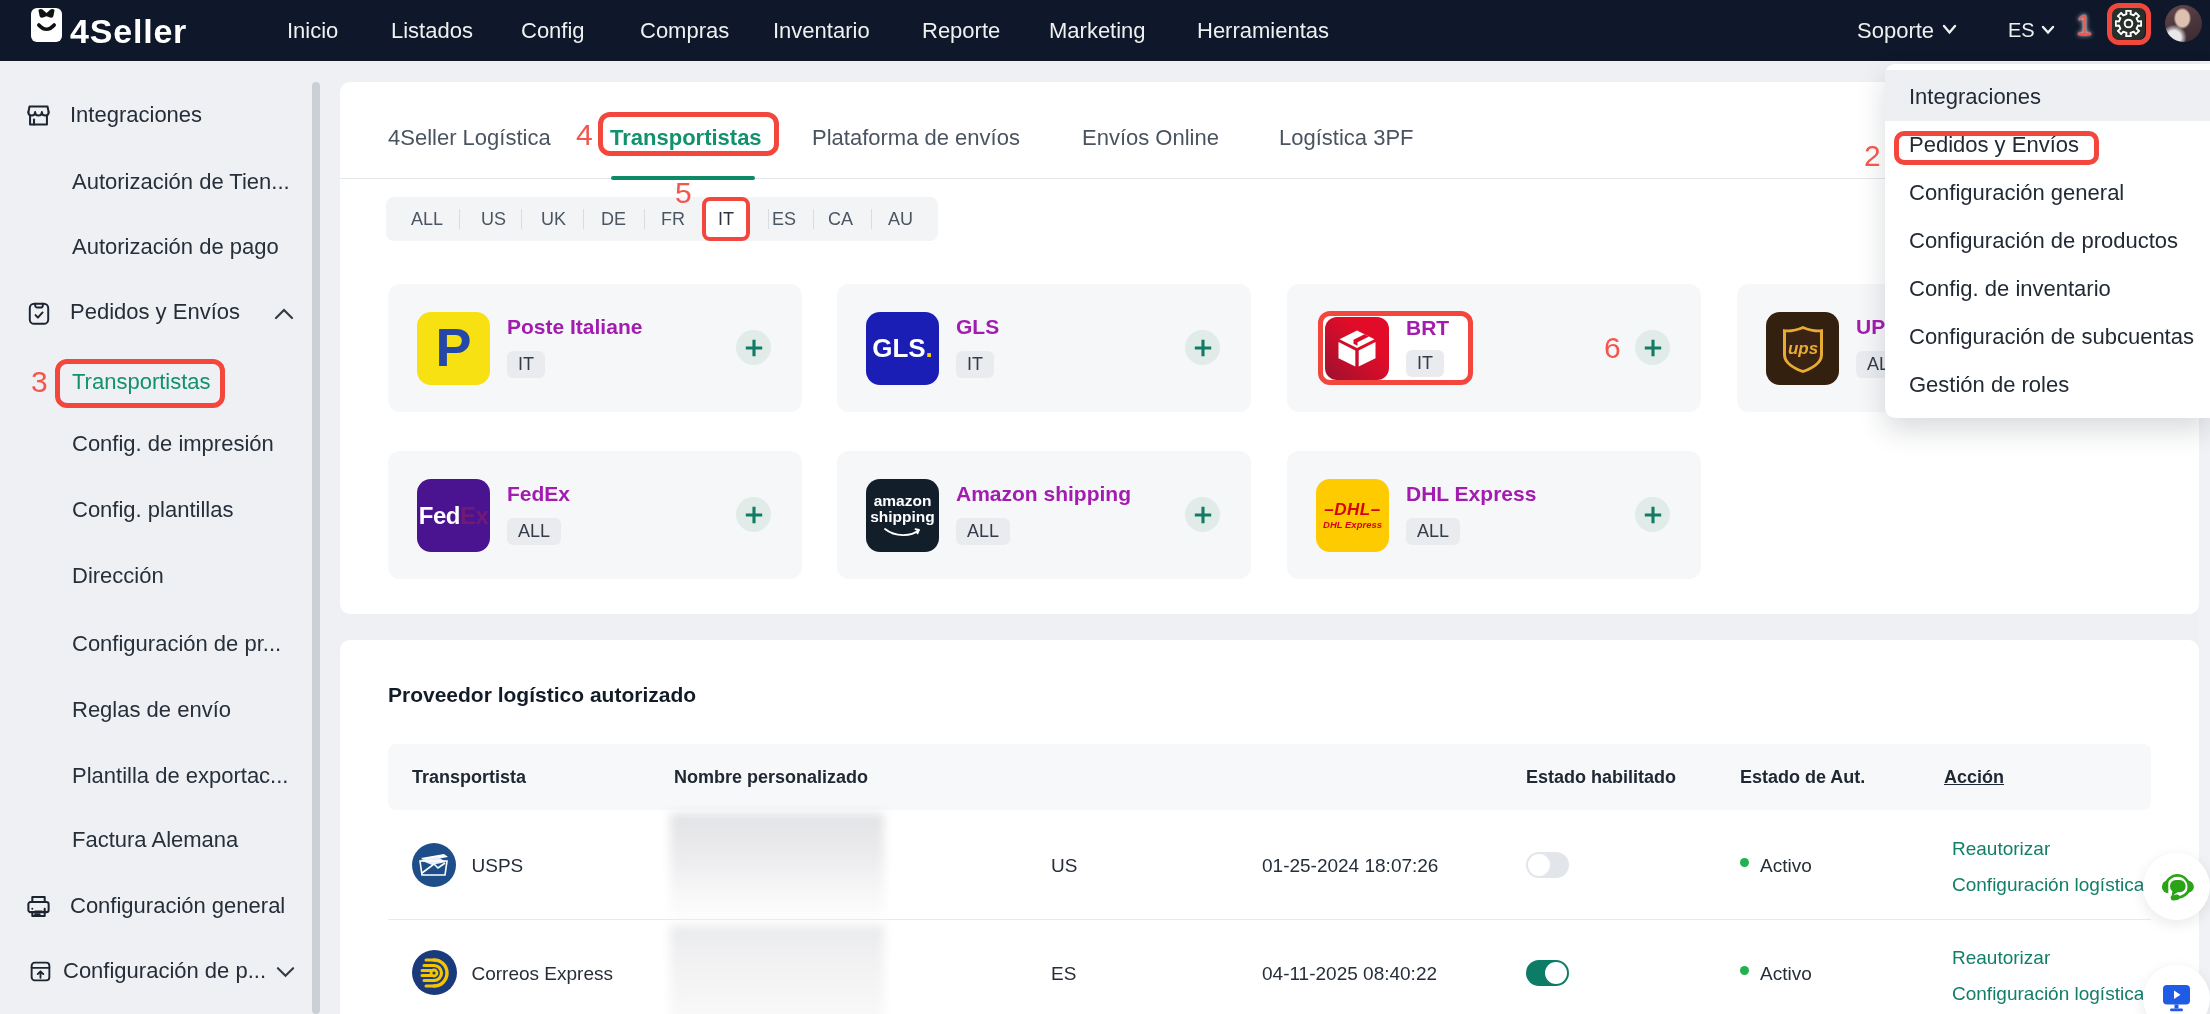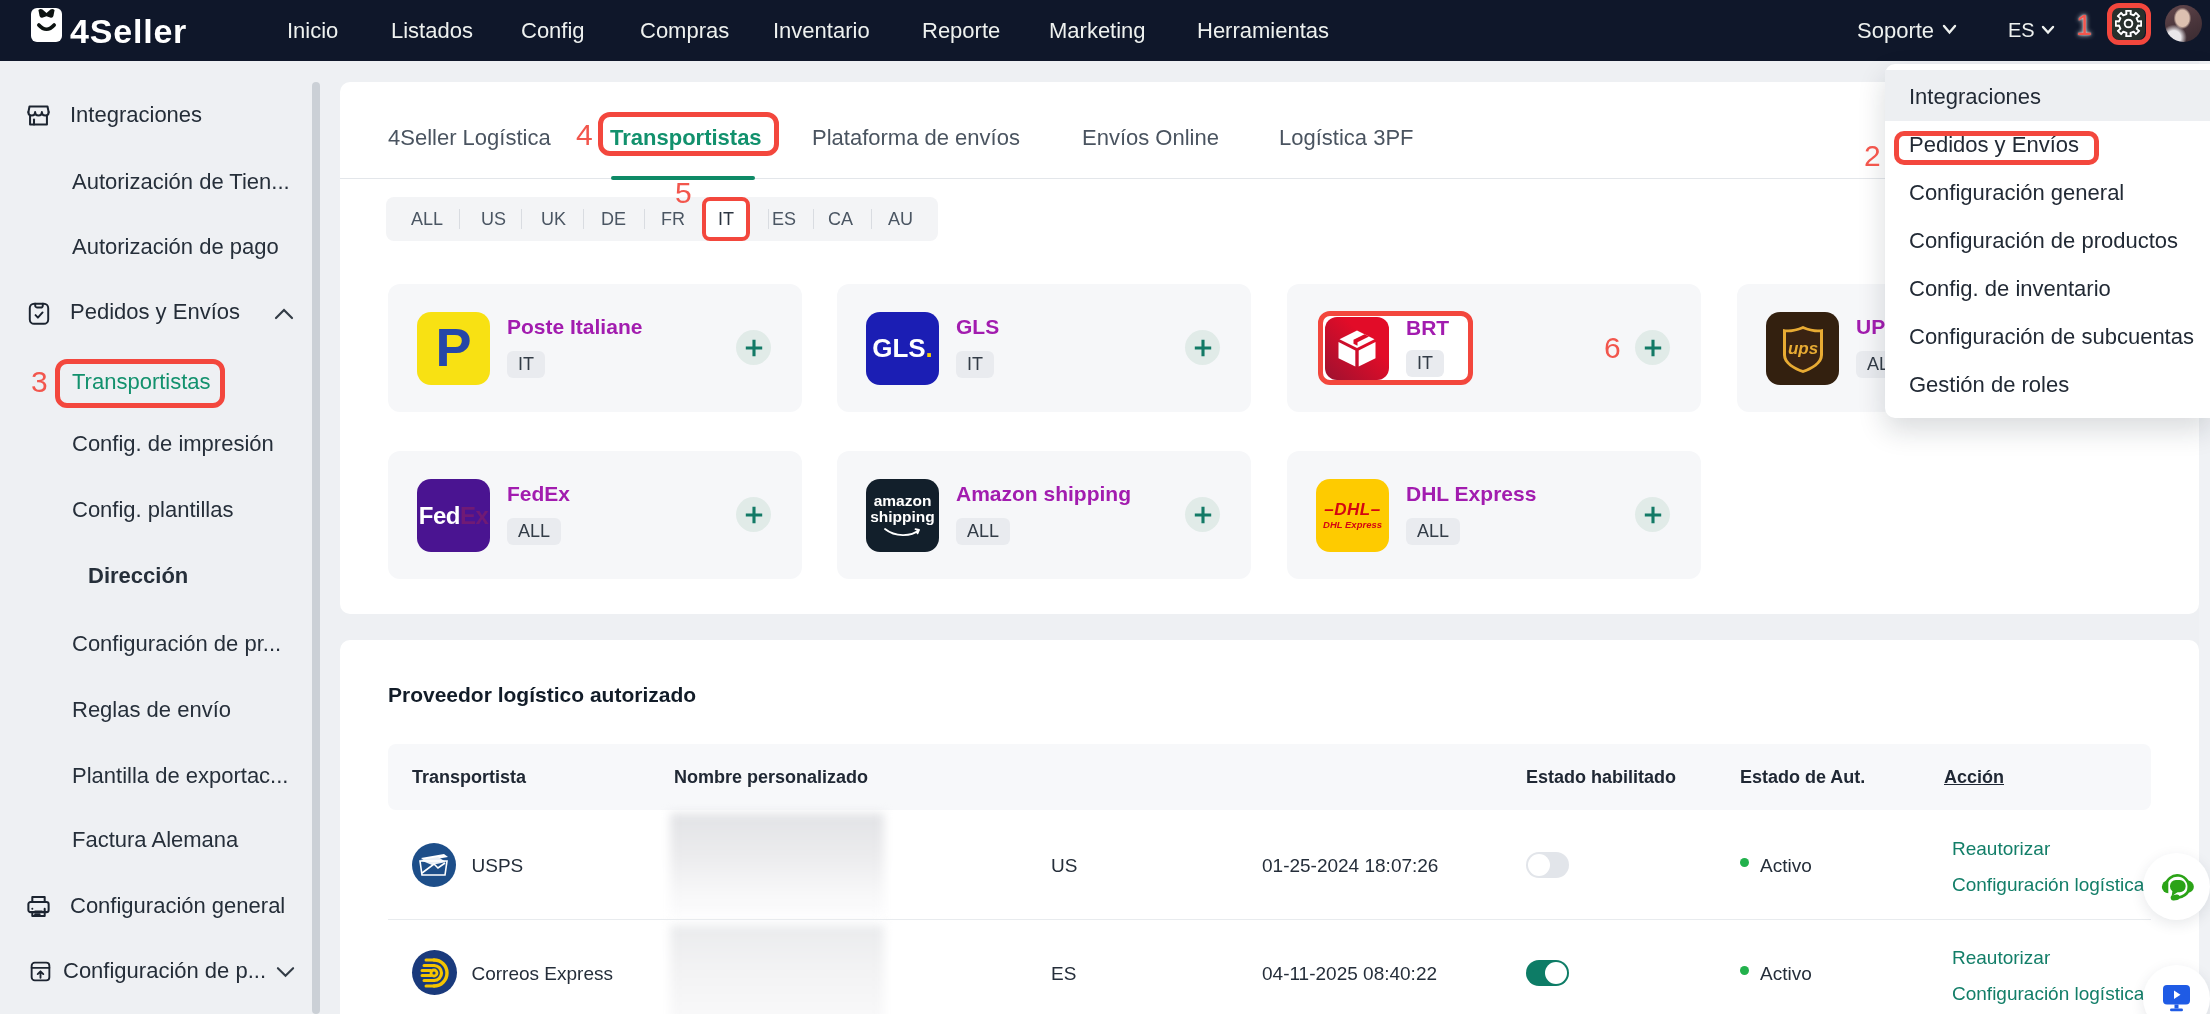--- a/index.html
+++ b/index.html
@@ -95,21 +95,21 @@
   </svg>
   <div class="side" style="left:70px;top:299px;">Pedidos y Envíos</div>
   <svg class="abs" style="left:274px;top:308px" width="20" height="12" viewBox="0 0 20 12">
       <path d="M2 10 L10 2 L18 10" fill="none" stroke="#333c46" stroke-width="2.2" stroke-linecap="round"></path>
     </svg>
   <div class="side green" style="left:72px;top:369px;">Transportistas</div>
   <div class="redbox" style="left:55px;top:359px;width:170px;height:49px;"></div>
   <div class="rednum" style="left:31px;top:365px;">3</div>
   <div class="side sub" style="left:72px;top:431px;">Config. de impresión</div>
   <div class="side sub" style="left:72px;top:497px;">Config. plantillas</div>
-  <div class="side sub" style="left:88px;top:563px;font-weight:bold;">Dirección</div>
+  <div class="side sub" style="left:72px;top:563px;">Dirección</div>
   <div class="side sub" style="left:72px;top:631px;">Configuración de pr...</div>
   <div class="side sub" style="left:72px;top:697px;">Reglas de envío</div>
   <div class="side sub" style="left:72px;top:763px;">Plantilla de exportac...</div>
   <div class="side sub" style="left:72px;top:827px;">Factura Alemana</div>
   <svg class="abs" style="left:25px;top:893px" width="27" height="27" viewBox="0 0 24 24" fill="none" stroke="#1c2430" stroke-width="1.8" stroke-linecap="round" stroke-linejoin="round">
     <path d="M6.5 8 V3.5 H17.5 V8"></path>
     <rect x="3" y="8" width="18" height="9" rx="2"></rect>
     <path d="M6.5 14 h-0 M6.5 17 V20.5 H17.5 V14"></path>
     <path d="M9 16.5 h6 M9 19 h4"></path>
   </svg>

